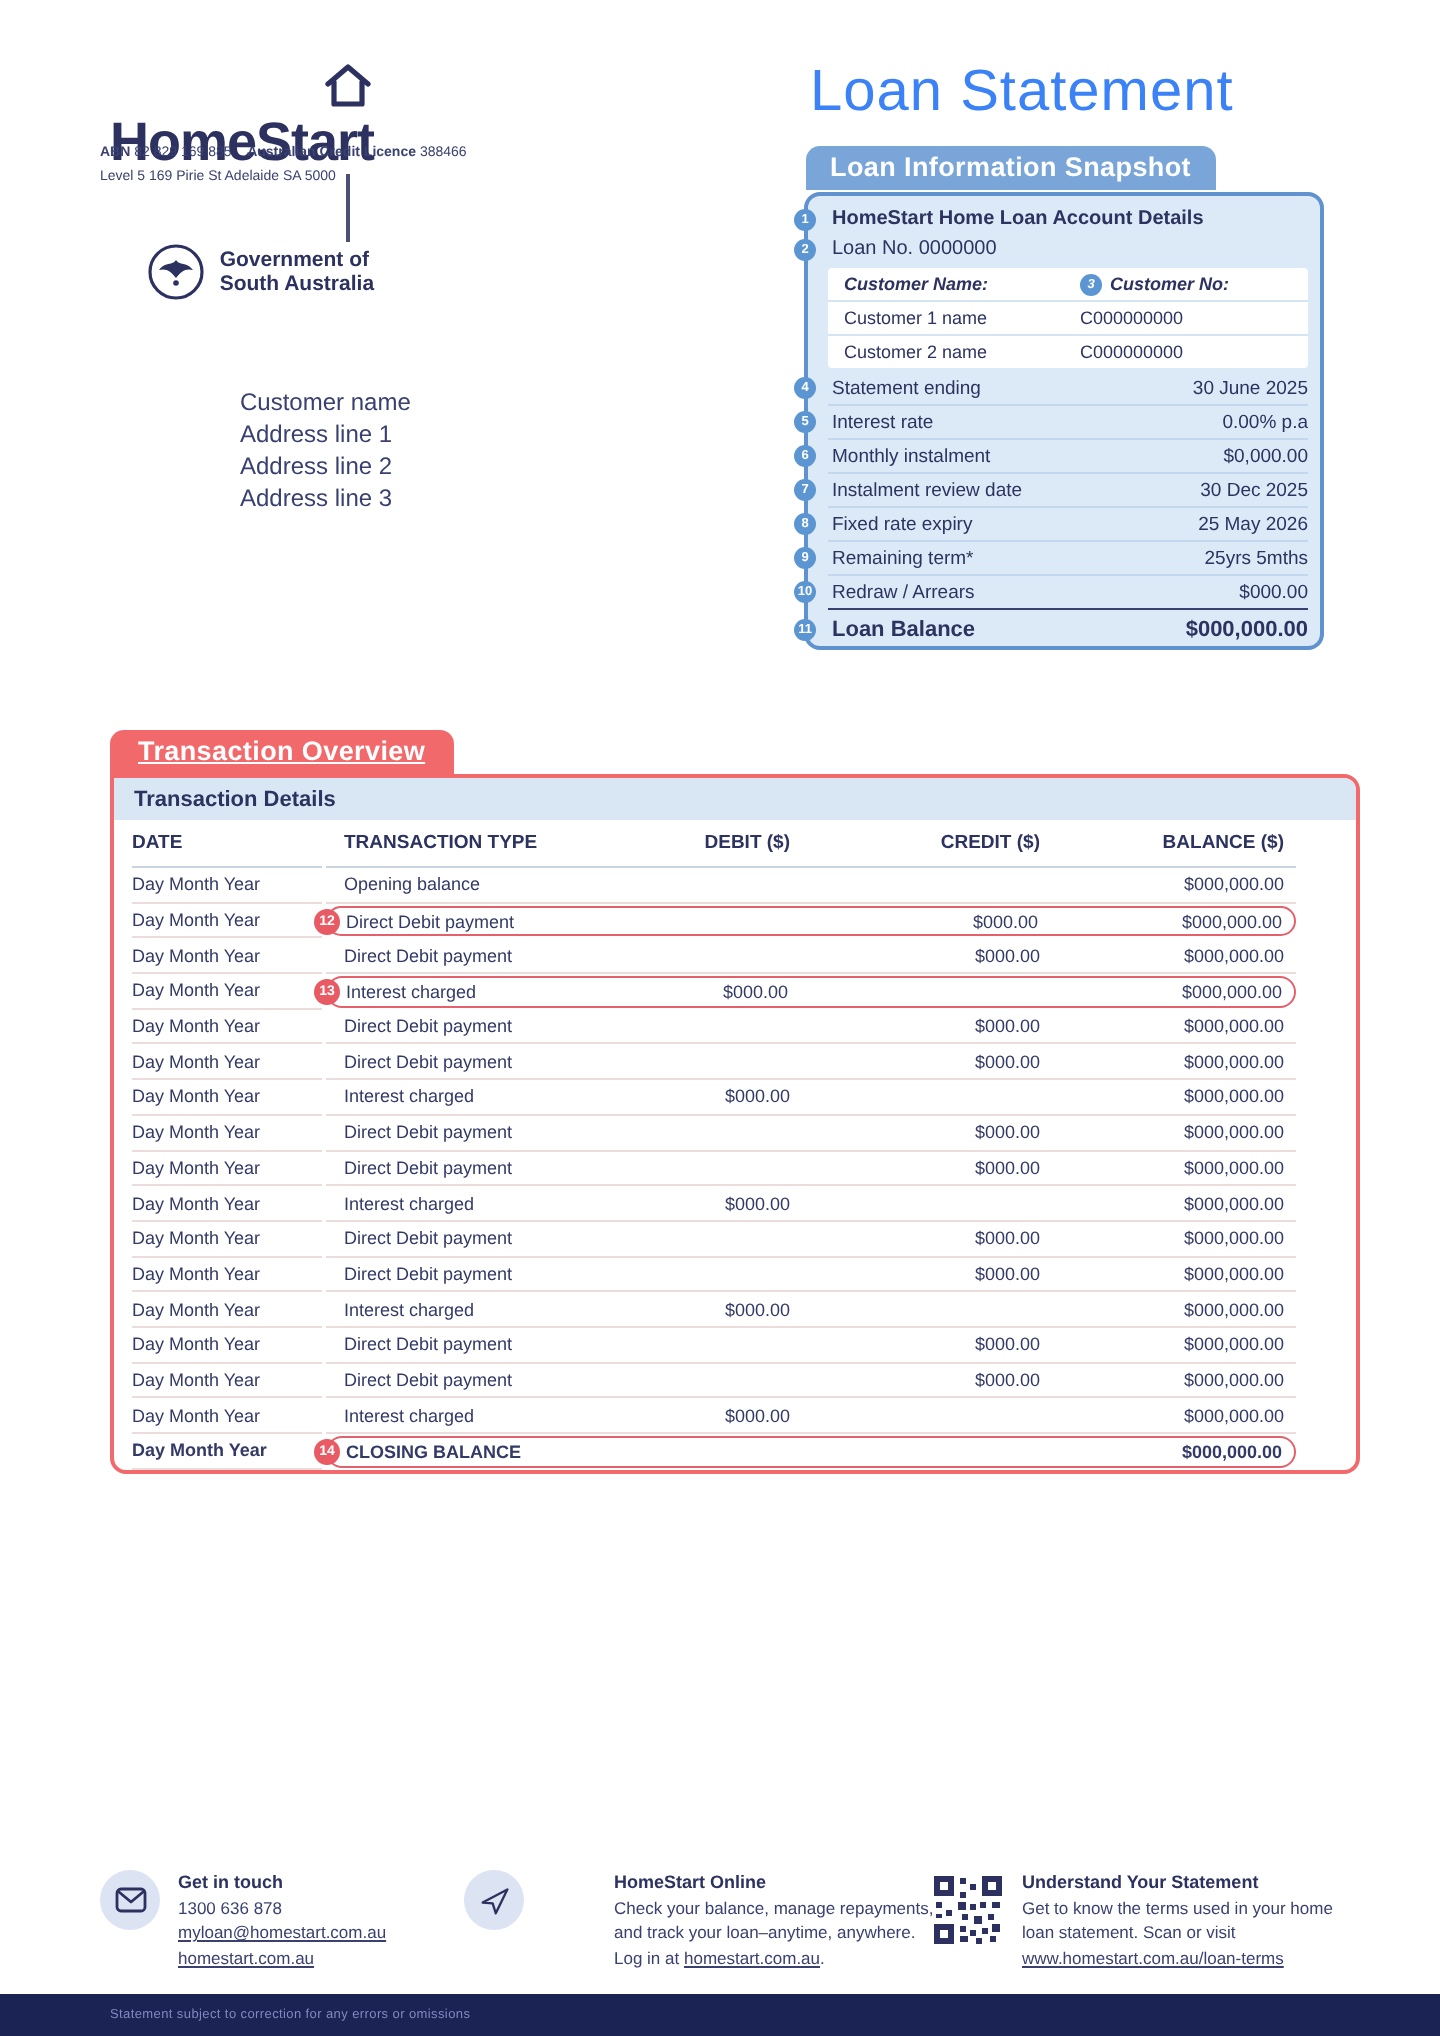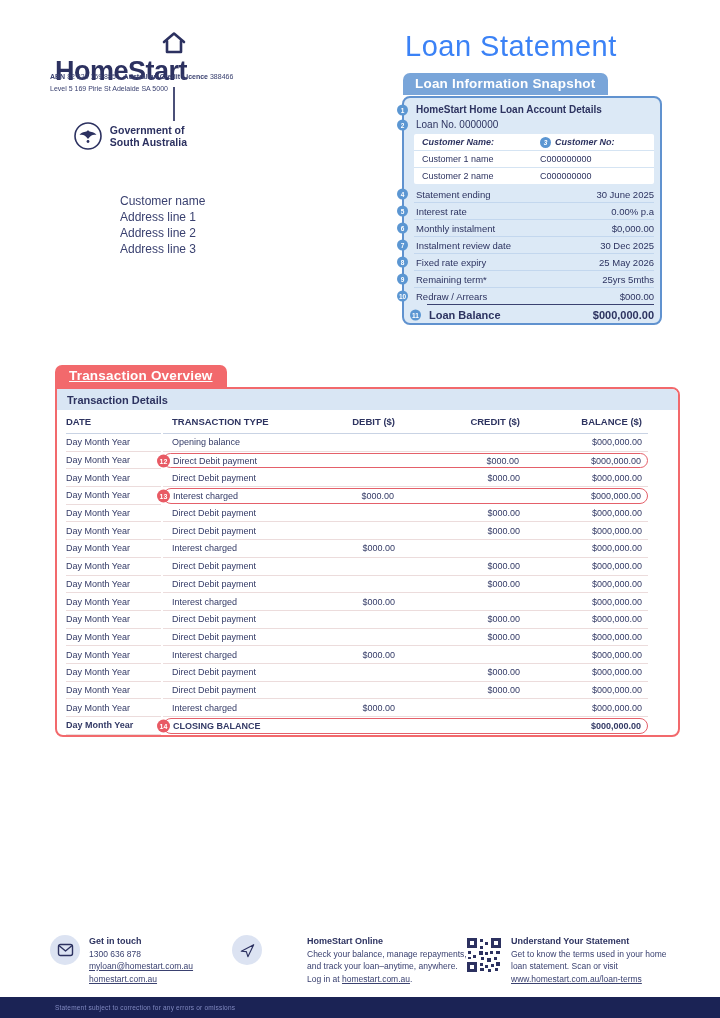--- a/index.html
+++ b/index.html
@@ -30,21 +30,21 @@
   .cust-row{display:flex;align-items:center;height:16px;font-size:9px;border-bottom:1px solid #d5e4f3;padding:0 2px 0 8px;}
   .cust-row:last-child{border-bottom:none;}
   .cust-row .c1{width:118px;}
   .cust-row .c2{flex:1;display:flex;align-items:flex-start;}
   .cust-row.hdr{font-weight:700;font-style:italic;}
   .snap-fields{margin-top:2px;}
   .snap-field{position:relative;display:flex;align-items:center;height:16px;font-size:9.5px;border-top:1px solid #c3d7ee;padding-left:2px;}
   .snap-field:first-child{border-top:none;}
   .snap-field .lbl{width:126px;}
   .snap-field .val{flex:1;text-align:right;}
-  .snap-field.balance{height:20px;font-size:11px;font-weight:700;border-top:1.5px solid #3a4170;margin-left:13px;}
+  .snap-field.balance{height:20px;font-size:11px;font-weight:700;border-top:1.5px solid #3a4170;}
   
   .recipient{position:absolute;left:120px;top:193px;font-size:12px;line-height:16px;color:#3a4170;}
   
   .tx-tab{position:absolute;left:55px;top:365px;background:#f2696c;color:#fff;font-size:13.5px;
           font-weight:700;padding:3px 14px 4px;border-radius:7px 7px 0 0;letter-spacing:.2px;text-decoration:underline;}
   .tx-box{position:absolute;left:55px;top:387px;width:625px;height:350px;border:2px solid #f2696c;
           border-radius:0 8px 8px 8px;box-sizing:border-box;background:#fff;overflow:hidden;}
   .tx-subbar{height:21px;background:#d9e6f4;color:#2d3360;font-size:11px;font-weight:700;
              display:flex;align-items:center;padding-left:10px;}
   .t-row{display:flex;align-items:stretch;height:17.7px;font-size:9px;color:#333a66;}

